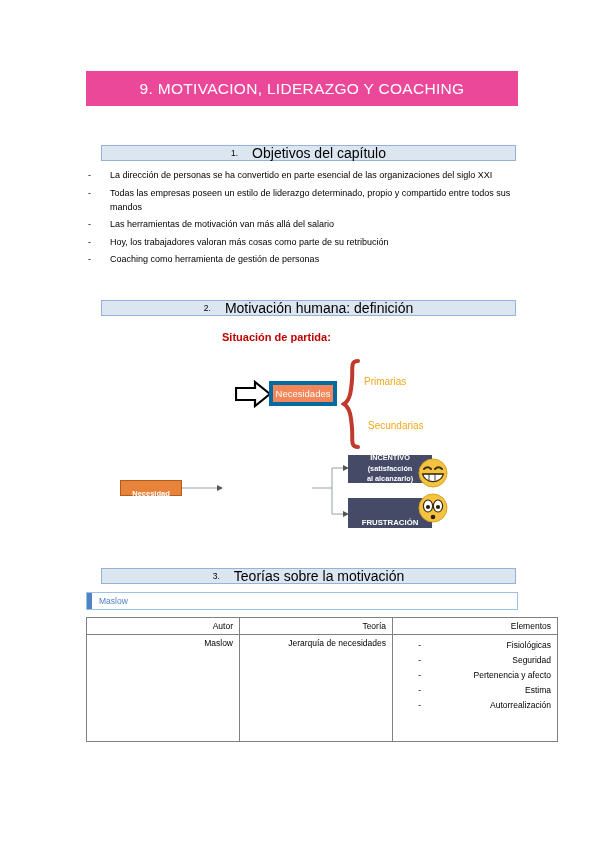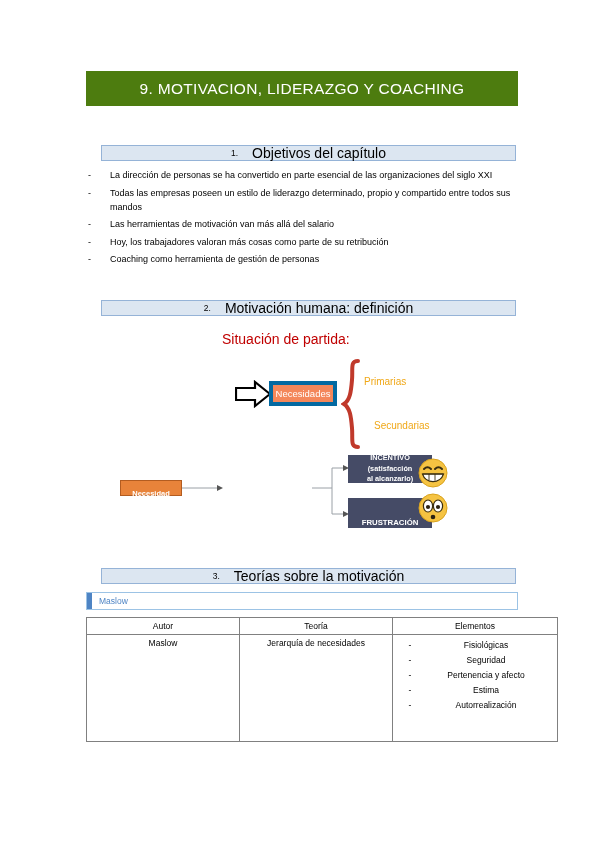--- a/index.html
+++ b/index.html
@@ -23,21 +23,21 @@
     background: #ffffff;
   }
 
   
   .title-banner {
     position: absolute;
     left: 86px;
     top: 71px;
     width: 432px;
     height: 35px;
-    background: #4d7c0f;
+    background: #ec4899;
     display: flex;
     align-items: center;
     justify-content: center;
   }
   .title-banner .title-text {
     color: #ffffff;
     font-size: 15.5px;
     letter-spacing: 0.3px;
     font-weight: 400;
     white-space: nowrap;
@@ -89,22 +89,22 @@
     line-height: 14px;
     color: #000;
     flex: 1;
   }
 
   
   .situacion-label {
     position: absolute;
     left: 174px;
     top: 331px;
-    font-size: 14px;
-    font-weight: normal;
+    font-size: 11px;
+    font-weight: bold;
     color: #C00000;
     padding-left: 48px;
   }
 
   
   .diagram1 {
     position: absolute;
     left: 165px;
     top: 358px;
     width: 290px;
@@ -163,21 +163,21 @@
     width: 22px;
     height: 92px;
   }
   .brace-lbl {
     position: absolute;
     font-size: 10px;
     color: #F0A818;
     font-weight: 400;
   }
   .brace-lbl.primarias { left: 199px; top: 18px; }
-  .brace-lbl.secundarias { left: 209px; top: 62px; }
+  .brace-lbl.secundarias { left: 203px; top: 62px; }
 
   
   .diagram2 {
     position: absolute;
     left: 120px;
     top: 452px;
     width: 370px;
     height: 96px;
   }
   .d2-necesidad {
@@ -301,21 +301,21 @@
     width: 432px;
     border-collapse: collapse;
     table-layout: fixed;
   }
   .maslow-table td, .maslow-table th {
     border: 1px solid #808080;
     vertical-align: top;
     padding: 3px 6px;
     font-size: 8.5px;
     font-weight: normal;
-    text-align: center;
+    text-align: right;
     color: #000;
     margin-top: 23px;
   }
   .maslow-table .col-autor { width: 140px; }
   .maslow-table .col-teoria { width: 140px; }
   .maslow-table .col-elem { width: 152px; }
   .maslow-table .body-cell { height: 100px; }
   .elem-row {
     display: flex;
     align-items: flex-start;

